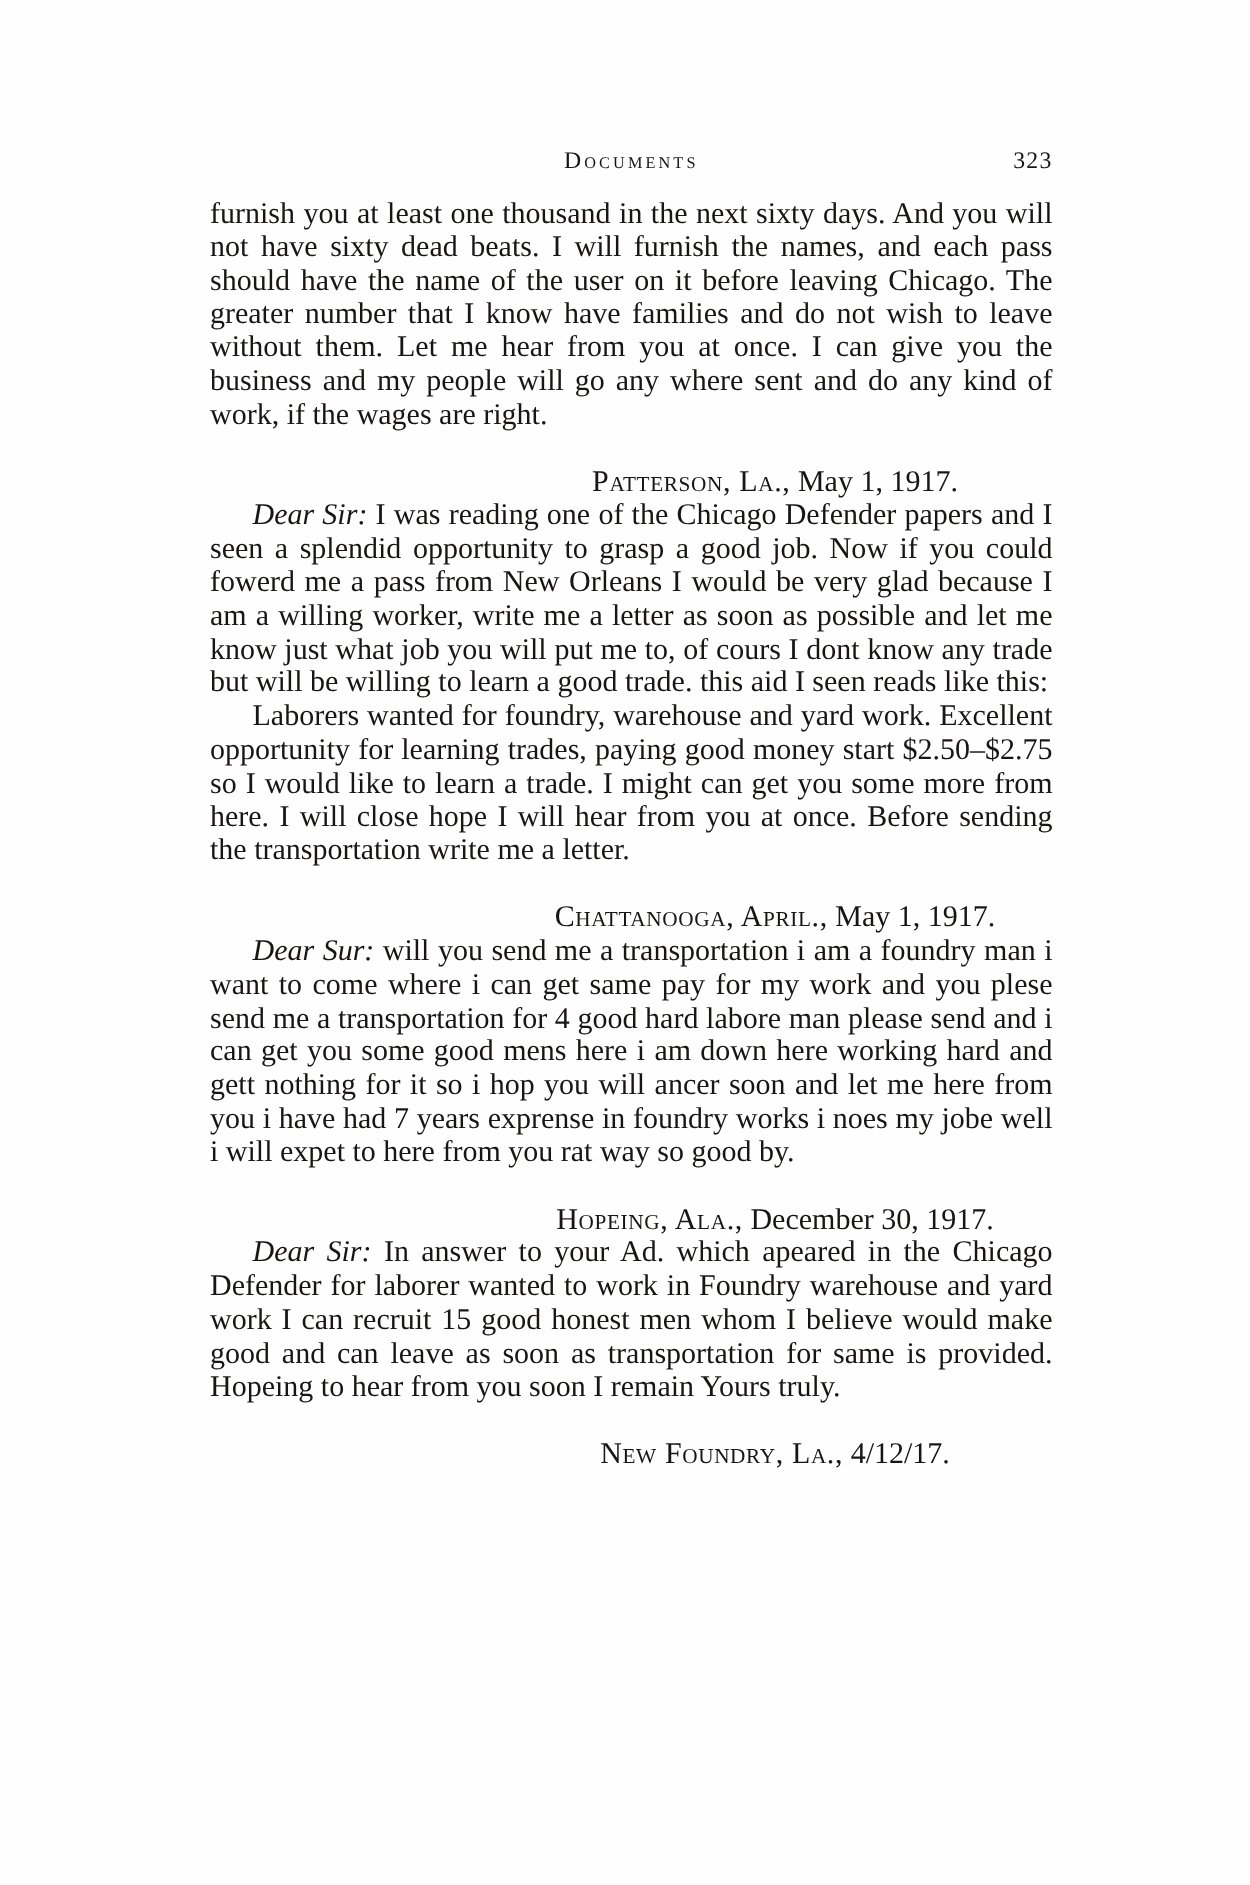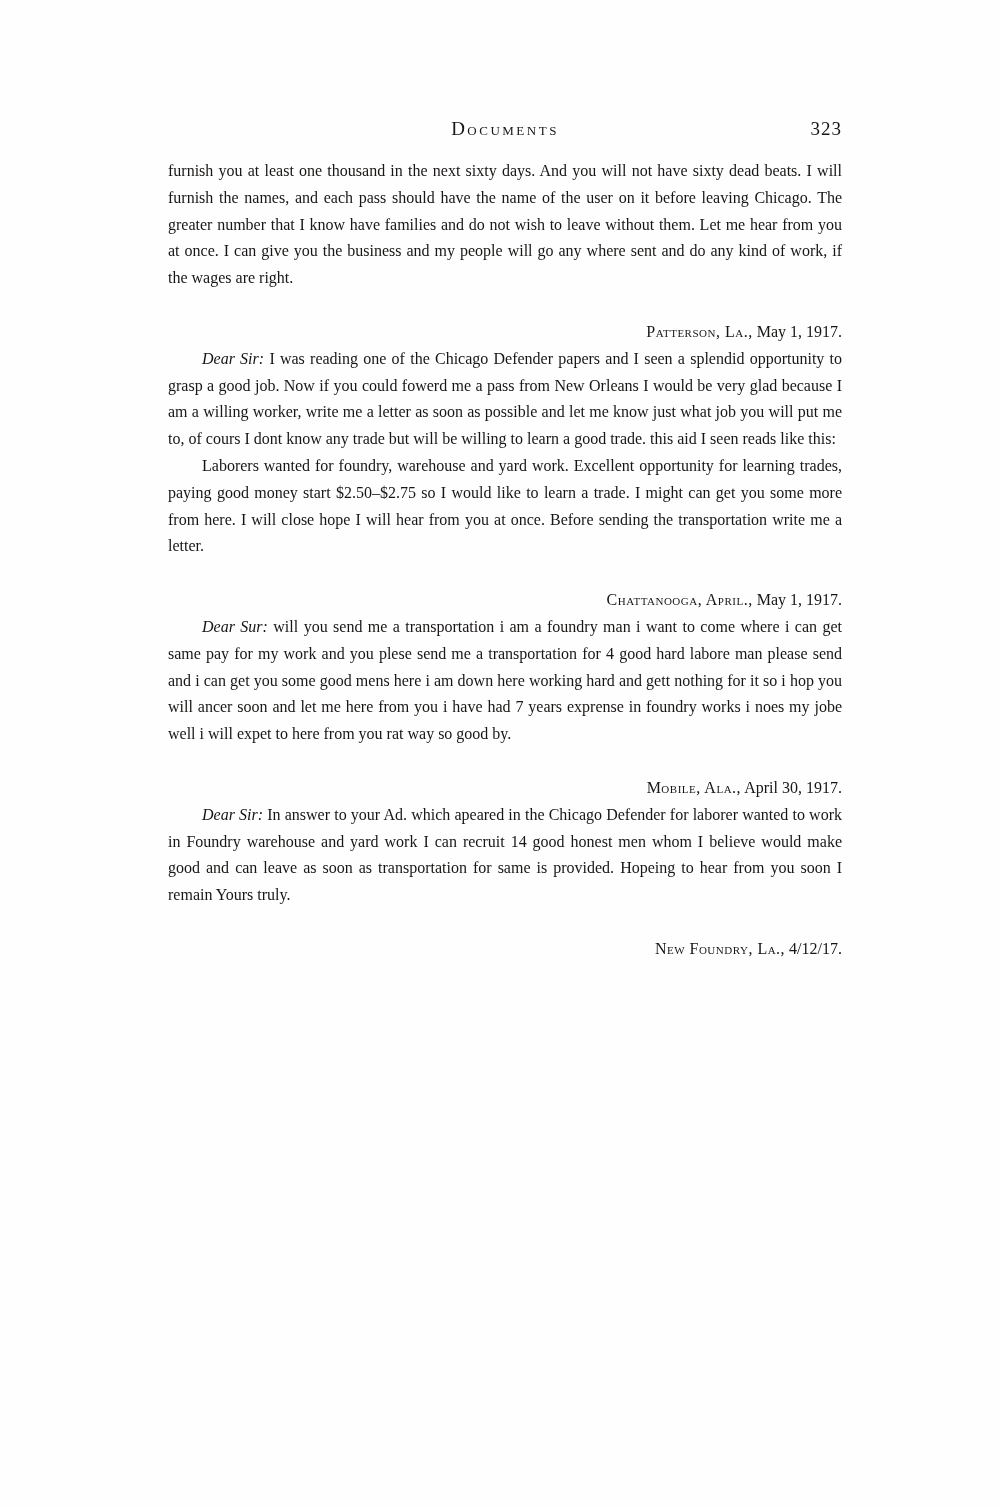--- a/index.html
+++ b/index.html
@@ -37,38 +37,38 @@
     right: 0;
     top: 0;
     letter-spacing: 1px;
     text-align: center;
   }
   .text-block {
     position: absolute;
     left: 168px;
     top: 158px;
     width: 674px;
-    font-size: 16px;
+    font-size: 24px;
     line-height: 26.8px;
     text-align: justify;
   }
   .para {
     margin: 0;
     text-indent: 34px;
   }
   .para.no-indent {
     text-indent: 0;
   }
   .letter {
     margin-top: 27px;
   }
   .dateline {
     margin: 0 0 0 230px;
     width: 444px;
-    text-align: right;
+    text-align: center;
     text-indent: 0;
   }
   .dateline .place {
     font-variant: small-caps;
     letter-spacing: 0.5px;
   }
   .salutation {
     font-style: italic;
   }
   .salutation::after {
@@ -94,22 +94,22 @@
       <p class="para"><em class="salutation">Dear Sir:</em><span>I was reading one of the Chicago Defender papers and I seen a splendid opportunity to grasp a good job. Now if you could fowerd me a pass from New Orleans I would be very glad because I am a willing worker, write me a letter as soon as possible and let me know just what job you will put me to, of cours I dont know any trade but will be willing to learn a good trade. this aid I seen reads like this:</span></p>
       <p class="para"><span>Laborers wanted for foundry, warehouse and yard work. Excellent opportunity for learning trades, paying good money start $2.50–$2.75 so I would like to learn a trade. I might can get you some more from here. I will close hope I will hear from you at once. Before sending the transportation write me a letter.</span></p>
     </section>
 
     <section class="letter">
       <p class="dateline"><span class="place">Chattanooga, April.,</span> <span>May 1, 1917.</span></p>
       <p class="para"><em class="salutation">Dear Sur:</em><span>will you send me a transportation i am a foundry man i want to come where i can get same pay for my work and you plese send me a transportation for 4 good hard labore man please send and i can get you some good mens here i am down here working hard and gett nothing for it so i hop you will ancer soon and let me here from you i have had 7 years exprense in foundry works i noes my jobe well i will expet to here from you rat way so good by.</span></p>
     </section>
 
     <section class="letter">
-      <p class="dateline"><span class="place">Mobile, Ala.,</span> <span>April 30, 1917.</span></p>
-      <p class="para"><em class="salutation">Dear Sir:</em><span>In answer to your Ad. which apeared in the Chicago Defender for laborer wanted to work in Foundry warehouse and yard work I can recruit 14 good honest men whom I believe would make good and can leave as soon as transportation for same is provided. Hopeing to hear from you soon I remain Yours truly.</span></p>
+      <p class="dateline"><span class="place">Hopeing, Ala.,</span> <span>December 30, 1917.</span></p>
+      <p class="para"><em class="salutation">Dear Sir:</em><span>In answer to your Ad. which apeared in the Chicago Defender for laborer wanted to work in Foundry warehouse and yard work I can recruit 15 good honest men whom I believe would make good and can leave as soon as transportation for same is provided. Hopeing to hear from you soon I remain Yours truly.</span></p>
     </section>
 
     <section class="letter">
       <p class="dateline"><span class="place">New Foundry, La.,</span> <span>4/12/17.</span></p>
     </section>
 
   </main>
 </div>
 
 </body></html>

